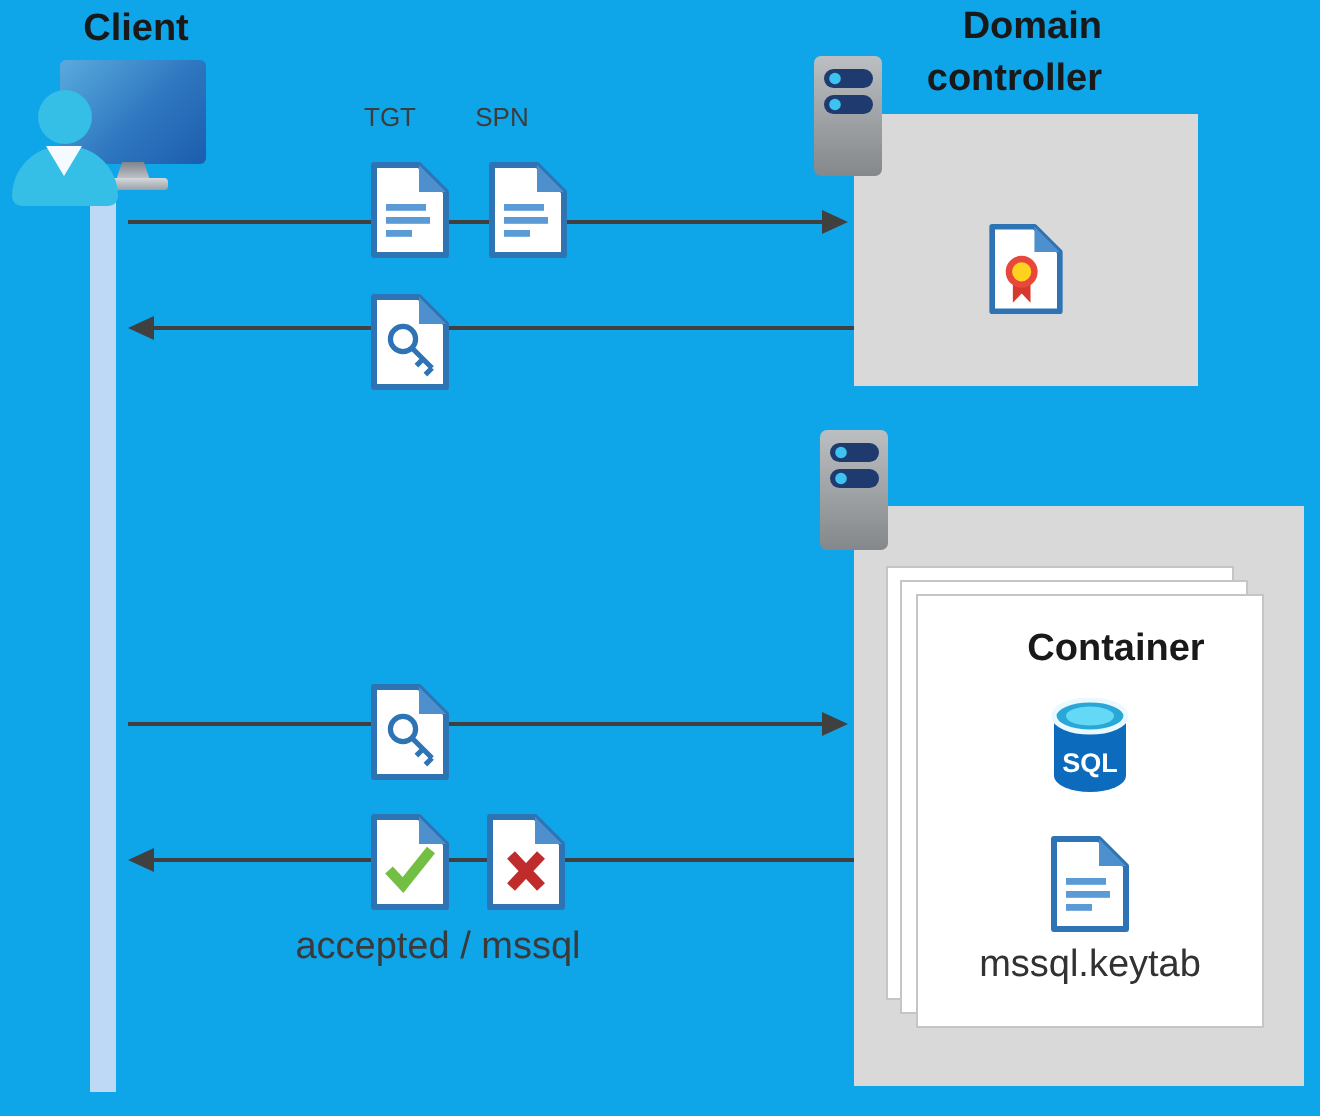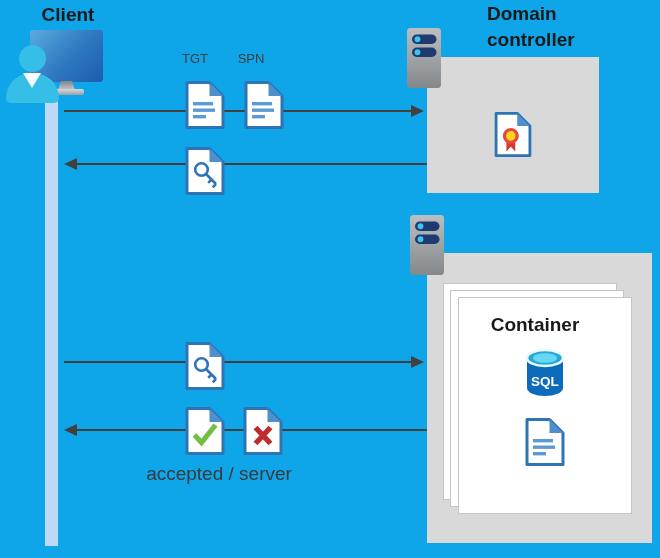--- a/index.html
+++ b/index.html
@@ -110,39 +110,40 @@
   <div class="abs monitor"></div>
   <div class="abs stand-neck"></div>
   <div class="abs stand-base"></div>
   <div class="abs p-head"></div>
   <div class="abs p-body"></div>
   <div class="abs p-collar"></div>
 
   <svg class="abs icon" style="left:406px;top:27px;" width="36" height="62">
       <use href="#sym-server"></use>
     </svg>
-  <div class="abs lbl title" style="left:487px;top:1px;width:112px;">Domain controller</div>
+  <div class="abs lbl title" style="left:439px;top:1px;width:112px;text-align:right;">Domain controller</div>
   <svg class="abs icon" style="left:493px;top:111px;" width="40" height="47" viewBox="0 0 42 50">
       <use href="#sym-doc-cert"></use>
     </svg>
 
   <svg class="abs icon" style="left:409px;top:214px;" width="36" height="62">
       <use href="#sym-server"></use>
     </svg>
 
-  <div class="abs lbl title center" style="left:435px;top:312px;width:200px;">Container</div>
+  <div class="abs lbl title center" style="left:458px;top:312px;width:200px;">Container</div>
   <svg class="abs icon" style="left:525px;top:349px;" width="40" height="48" viewBox="0 0 40 48">
     <path d="M2 9 L2 39 A18 8 0 0 0 38 39 L38 9 Z" fill="#0d6bbd"></path>
     <ellipse cx="20" cy="9" rx="18" ry="8" fill="#29a8d8" stroke="#e9f9fe" stroke-width="2.6"></ellipse>
     <ellipse cx="20" cy="9" rx="12" ry="4.8" fill="#63d9f6"></ellipse>
     <text x="20" y="37" text-anchor="middle" font-family="Liberation Sans, sans-serif" font-size="13.5" font-weight="bold" fill="#ffffff">SQL</text>
   </svg>
   <svg class="abs icon" style="left:524px;top:417px;" width="42" height="50">
       <use href="#sym-doc-text"></use>
     </svg>
+  <div class="abs lbl mid-label center" style="left:458px;top:472px;width:174px;color:#323232;">mssql.keytab</div>
 
   <div class="abs aline" style="left:64px;top:110px;width:349px;"></div>
   <div class="abs ahead-r" style="left:411px;top:105px;"></div>
   <div class="abs lbl small-label center" style="left:170px;top:51px;width:50px;">TGT</div>
   <div class="abs lbl small-label center" style="left:226px;top:51px;width:50px;">SPN</div>
   <svg class="abs icon" style="left:184px;top:80px;" width="42" height="50">
       <use href="#sym-doc-text"></use>
     </svg>
   <svg class="abs icon" style="left:243px;top:80px;" width="42" height="50">
       <use href="#sym-doc-text"></use>
@@ -161,15 +162,15 @@
     </svg>
 
   <div class="abs ahead-l" style="left:64px;top:424px;"></div>
   <div class="abs aline" style="left:76px;top:429px;width:351px;"></div>
   <svg class="abs icon" style="left:184px;top:406px;" width="42" height="50">
       <use href="#sym-doc-check"></use>
     </svg>
   <svg class="abs icon" style="left:242px;top:406px;" width="42" height="50">
       <use href="#sym-doc-x"></use>
     </svg>
-  <div class="abs lbl mid-label center" style="left:138px;top:463px;width:162px;">accepted / server</div>
+  <div class="abs lbl mid-label center" style="left:138px;top:463px;width:162px;">accepted / mssql</div>
 
 </div>
 
 </body></html>

